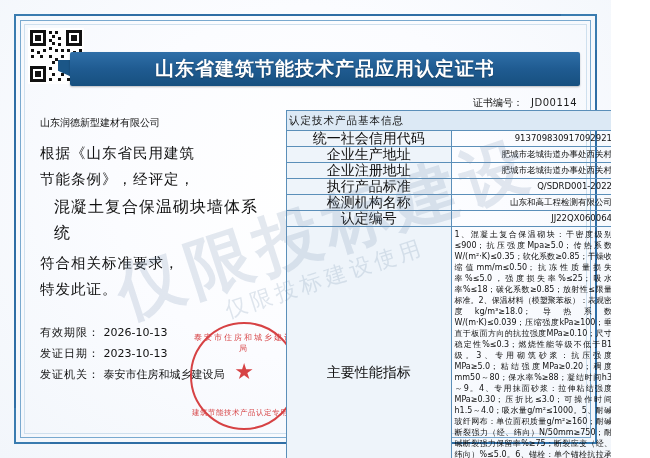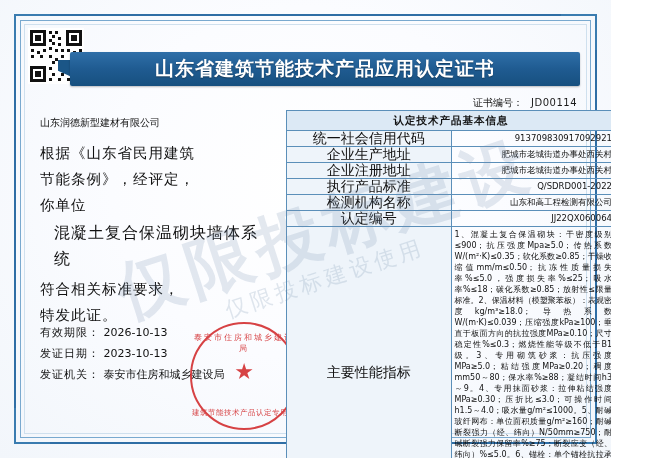--- a/index.html
+++ b/index.html
@@ -131,23 +131,22 @@
   table.info td,table.info th{
     border:1px solid #5b8fb9;
     padding:2px 3px;
     font-size:8px;
     color:#111;
     vertical-align:middle;
     line-height:11px;
   }
   table.info .hdr{
     background:#dce9f5;
-    text-align:center;
     font-size:10.5px;
-    font-weight:bold;
+    font-weight:normal;
     padding:4px 2px;
     letter-spacing:1px;
     margin-top:12px;
   }
   table.info .k{
     width:74px;background:#eef4fa;text-align:center;font-size:14px;
   }
   table.info .v{font-size:8.5px;padding-left:6px;}
   table.info .v.center{text-align:right;padding-left:8px;}
   .perf{
@@ -253,21 +252,20 @@
   <div class="cert-no">
     <span class="label">证书编号：</span>
     <span class="value">JD00114</span>
   </div>
 
   <div class="left-col">
     <div class="company">山东润德新型建材有限公司</div>
     <div class="decl">
       <div class="row">根据《山东省民用建筑</div>
       <div class="row">节能条例》，经评定，</div>
-      <div class="row">你单位</div>
       <div class="sub-line">混凝土复合保温砌块墙体系统</div>
       <div class="row">符合相关标准要求，</div>
       <div class="row">特发此证。</div>
     </div>
   </div>
 
   <div class="meta">
     <div>
       <span class="k">有效期限：</span>
       <span>2026-10-13</span>

